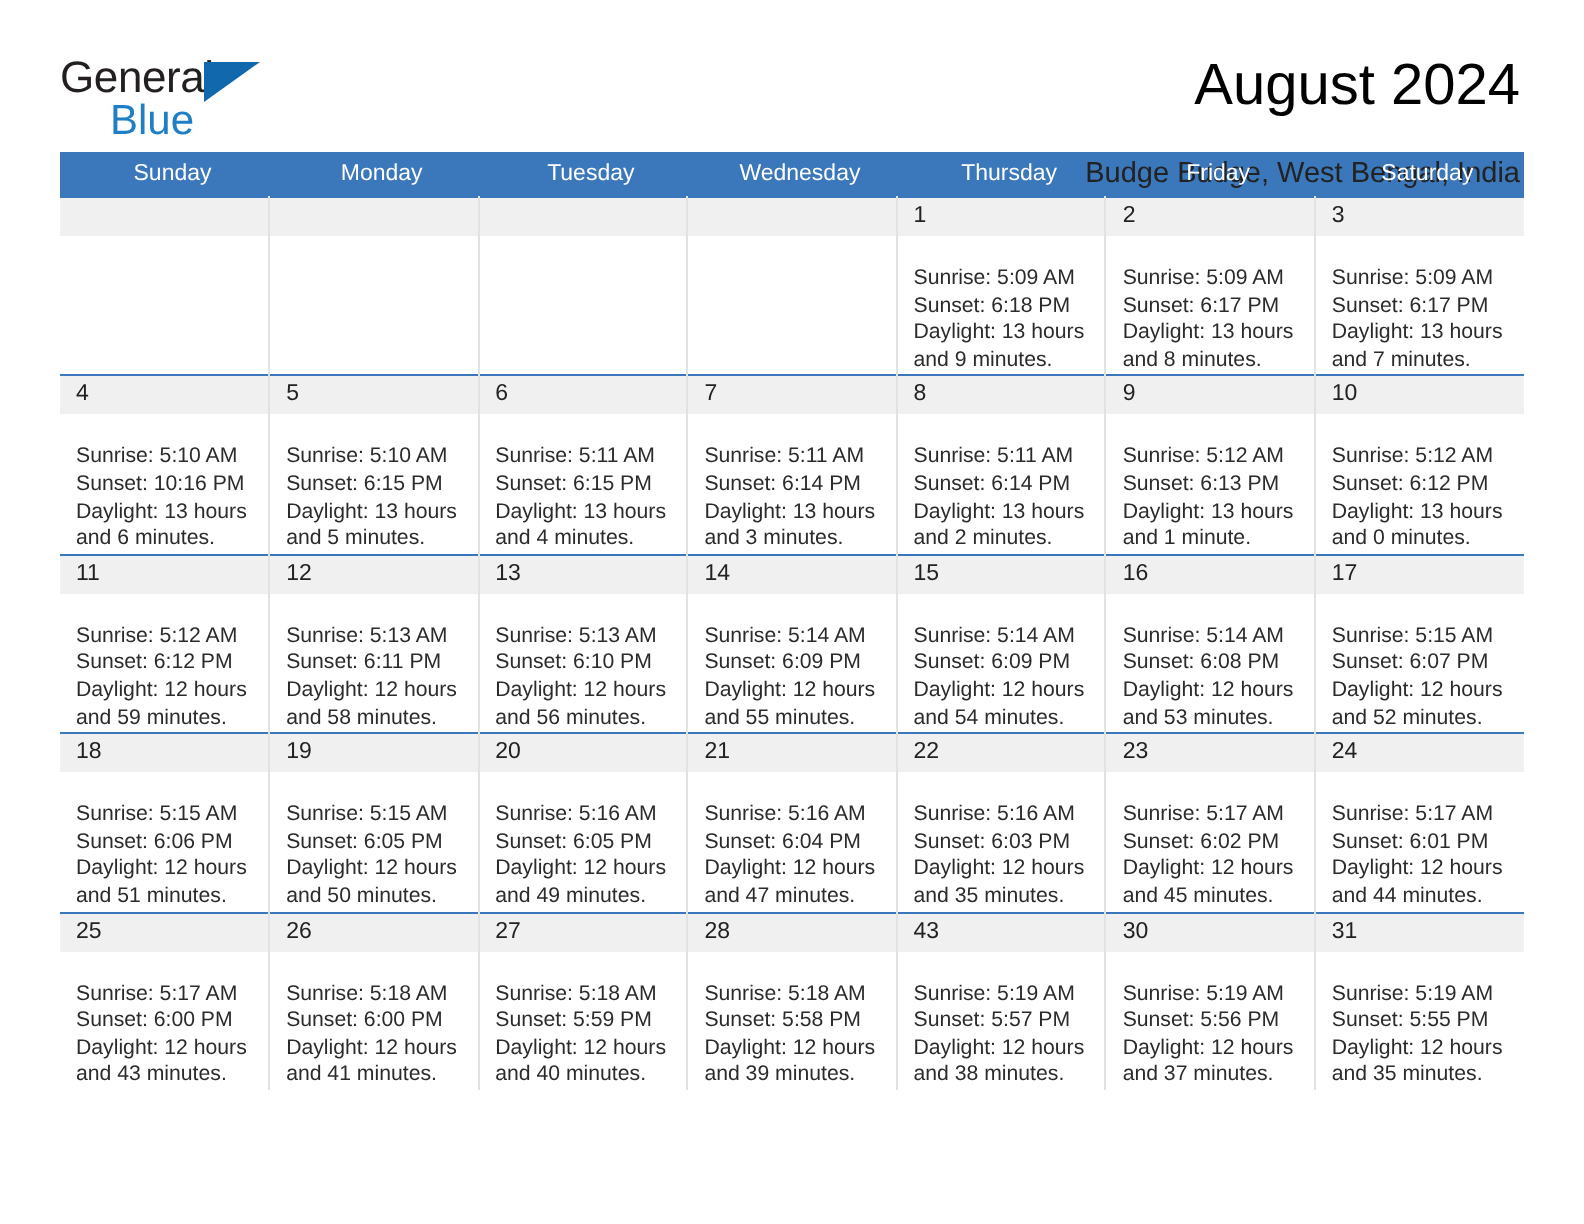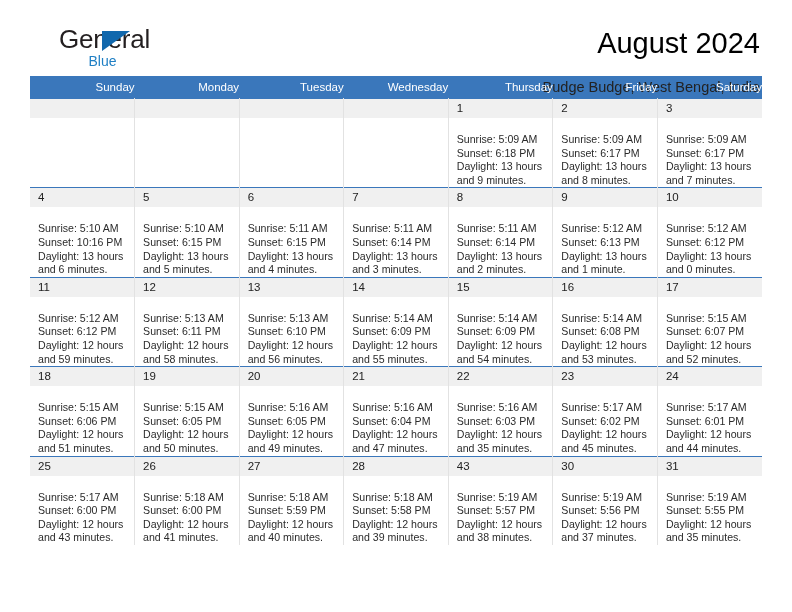--- a/index.html
+++ b/index.html
@@ -30,34 +30,32 @@
     padding-top: 26px;
     height: 72px;
     box-sizing: border-box;
   }
   .brand {
     position: relative;
     width: 120px;
     padding-top: 2px;
   }
   .brand-row1 {
-    font-size: 26px;
+    font-size: 22px;
     color: #231f20;
     letter-spacing: -0.2px;
     line-height: 22px;
     height: 22px;
-    text-align: right;
   }
   .brand-row2 {
-    font-size: 14px;
+    font-size: 21px;
     color: #1f7fc4;
     line-height: 22px;
     height: 22px;
     padding-left: 25px;
-    text-align: center;
   }
   .brand-tri {
     position: absolute;
     left: 72px;
     top: 5px;
     width: 0;
     height: 0;
     border-left: 28px solid #1168ad;
     border-bottom: 20px solid transparent;
   }
@@ -84,21 +82,21 @@
     margin-top: 4px;
     width: 732px;
     border-collapse: collapse;
     table-layout: fixed;
   }
   .calendar th {
     background: #3a77bb;
     color: #ffffff;
     font-size: 11.5px;
     font-weight: normal;
-    text-align: right;
+    text-align: center;
     padding: 5px 0 5px 8px;
     height: 20px;
     box-sizing: border-box;
     border: none;
   }
   .calendar td {
     vertical-align: top;
     padding: 0;
     border: none;
     border-top: 1.6px solid #3a77bb;

